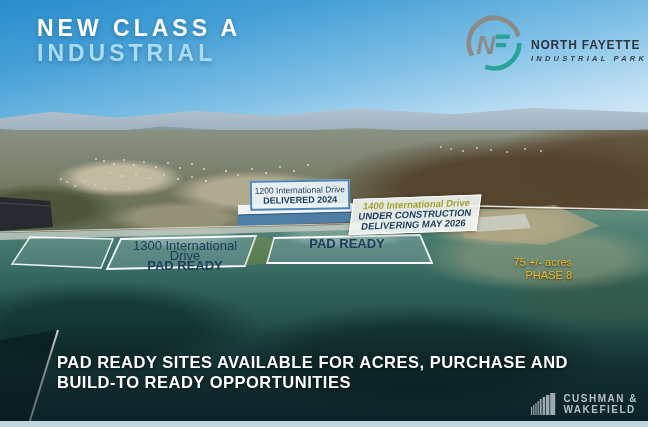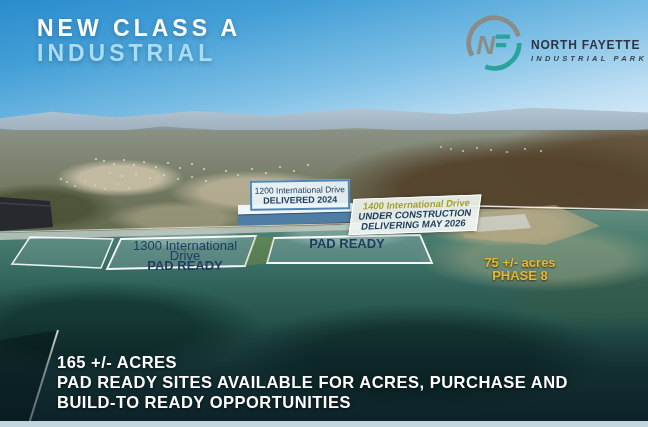--- a/index.html
+++ b/index.html
@@ -70,22 +70,22 @@
          border:2px solid #4e86b8;transform:rotate(-1deg);font-size:8.5px;line-height:10px;}
   .l1200 .b{font-weight:bold;font-size:9px;}
   .l1400{left:351px;top:199px;width:128px;padding:2px 3px;background:rgba(240,245,242,.92);
          border:1.5px solid #fff;transform:rotate(-2deg) skewX(-10deg);transform-origin:left center;
          font-size:9.5px;line-height:10px;font-weight:bold;box-shadow:0 1px 4px rgba(0,0,0,.35);}
   .l1400 .olive{color:#a3a32f;}
   .pad-label{position:absolute;text-align:center;color:#1d3c5e;font-size:13px;line-height:10px;}
   .p1300{left:122px;top:241px;width:126px;}
   .p1500{left:282px;top:239px;width:130px;}
   .pad-label .b{font-weight:bold;}
-  .phase2{position:absolute;left:468px;top:256px;width:104px;text-align:center;
-          color:#e6b733;font-weight:bold;font-size:13px;line-height:13px;
+  .phase2{position:absolute;left:468px;top:256px;width:104px;text-align:right;
+          color:#e6b733;font-weight:normal;font-size:11px;line-height:13px;
           text-shadow:0 1px 2px rgba(50,35,0,.9);}
 
   
   .footer{position:absolute;left:57px;top:352px;color:#fff;font-weight:bold;
           font-size:16.5px;line-height:20px;letter-spacing:.5px;text-shadow:0 1px 3px rgba(0,0,0,.6);}
   .cw-logo{position:absolute;right:10px;bottom:10px;display:flex;align-items:center;}
   .cw-words{margin-left:6px;font-size:10px;font-weight:bold;letter-spacing:1.5px;
             color:rgba(203,213,220,.88);line-height:11px;}
 </style>
 </head>
@@ -168,20 +168,37 @@
   <div class="pad-label p1500">
     <div class="b">PAD READY</div>
   </div>
 
   <div class="phase2">
     <div>75 +/- acres</div>
     <div>PHASE 8</div>
   </div>
 
   <div class="footer">
-    <div>165 +/- ACRES</div>
     <div>PAD READY SITES AVAILABLE FOR ACRES, PURCHASE AND</div>
     <div>BUILD-TO READY OPPORTUNITIES</div>
   </div>
 
+  <div class="cw-logo">
+    <svg width="26" height="26" viewBox="0 0 26 26">
+      <g fill="#b6c2c9" opacity="0.85">
+        <rect x="0" y="16" width="1.2" height="8"></rect>
+        <rect x="2.2" y="14" width="1.2" height="10"></rect>
+        <rect x="4.4" y="12" width="1.2" height="12"></rect>
+        <rect x="6.6" y="10" width="1.2" height="14"></rect>
+        <rect x="8.8" y="8" width="1.8" height="16"></rect>
+        <rect x="11.6" y="6" width="2.6" height="18"></rect>
+        <rect x="15" y="4" width="3.4" height="20"></rect>
+        <rect x="19.2" y="2" width="5" height="22"></rect>
+      </g>
+    </svg>
+    <div class="cw-words">
+      <div>CUSHMAN &amp;</div>
+      <div>WAKEFIELD</div>
+    </div>
+  </div>
 
   <div class="bottom-strip"></div>
 </div>
 
 </body></html>

